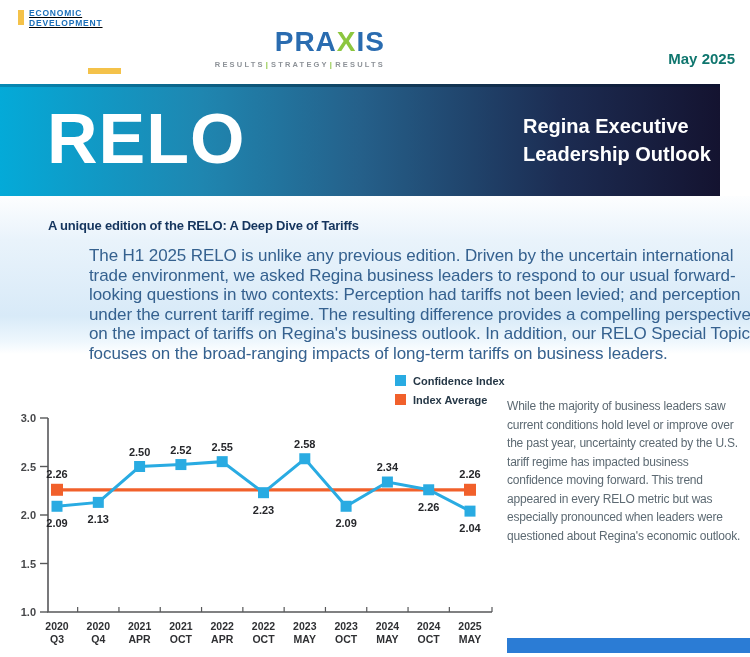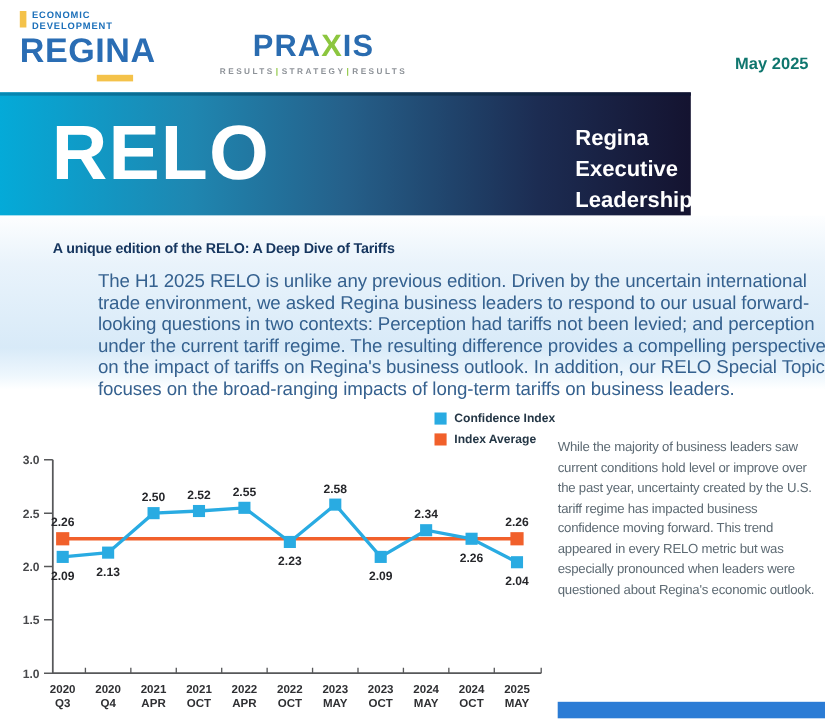--- a/index.html
+++ b/index.html
@@ -1,38 +1,38 @@
 <!DOCTYPE html>
 <html><head>
 <meta charset="utf-8">
 <style>
   * { margin:0; padding:0; box-sizing:border-box; }
   html,body { width:750px; height:657px; background:#fff; font-family:"Liberation Sans", sans-serif; }
   #page { position:relative; width:750px; height:657px; background:#fff; overflow:hidden; }
 
   
   .header { position:absolute; top:0; left:0; width:750px; height:84px; background:#fff; }
-  .regina-logo { position:absolute; left:18px; top:9px; width:150px; }
+  .regina-logo { position:absolute; left:18px; top:9px; width:150px;text-decoration:underline; }
   .ed-row { display:flex; align-items:flex-start; }
   .ed-block { width:6px; height:15px; background:#f4c24a; margin-right:5px; margin-top:1px; }
   .ed-text { font-size:8.5px; font-weight:bold; letter-spacing:.8px; color:#1c70ba; line-height:9.5px; }
   .regina-word { font-size:31px; font-weight:800; color:#2a6db4; letter-spacing:.5px; line-height:34px; margin-top:1px; }
   .regina-underline { position:absolute; left:70px; top:59px; width:33px; height:6px; background:#f4c24a; }
 
-  .praxis-logo { position:absolute; left:185px; top:27px; width:200px; text-align:center; }
+  .praxis-logo { position:absolute; left:185px; top:27px; width:200px; text-align:right; }
   .praxis-word { font-size:28px; font-weight:800; letter-spacing:1px; line-height:30px; }
   .praxis-blue { color:#2a6cb0; }
   .praxis-green { color:#8cc63f; }
   .praxis-tagline { margin-top:3px; font-size:7.5px; letter-spacing:2.2px; color:#8d9298; font-weight:bold; white-space:nowrap; }
   .praxis-sep { color:#8cc63f; padding:0 1px; }
 
   .issue-date { position:absolute; right:15px; top:50px; font-size:15px; font-weight:bold; color:#0f766e; }
 
   
-  .banner { position:absolute; top:84px; left:0; width:628px; height:112px;
+  .banner { position:absolute; top:84px; left:0; width:720px; height:112px;
             background:linear-gradient(90deg,#04aad8 0%,#1f86b0 28%,#25608a 50%,#1c2c52 78%,#141330 100%);text-decoration:underline; }
   .banner-topline { position:absolute; top:0; left:0; right:0; height:3px;
             background:linear-gradient(90deg,#0689b4 0%,#123a58 55%,#0e1230 100%); }
   .banner-title { position:absolute; left:47px; top:13px; color:#fff; font-size:70px; font-weight:800; letter-spacing:1px; line-height:84px; }
   .banner-subtitle { position:absolute; left:523px; top:28px; color:#fff; font-size:20px; font-weight:600; line-height:28px; }
 
   
   .intro { position:absolute; top:196px; left:0; width:750px; height:158px;
            background:linear-gradient(180deg,#fdfeff 0%,#e9f3fb 28%,#d8eaf8 76%,#eef7fd 92%,#ffffff 100%); }
   .intro-heading { position:absolute; left:48px; top:22px; font-size:13px; font-weight:bold; color:#15355e; letter-spacing:-.2px;text-align:center; }
@@ -62,21 +62,20 @@
 
   <div class="header">
     <div class="regina-logo">
       <div class="ed-row">
         <div class="ed-block"></div>
         <div class="ed-text">
           <div>ECONOMIC</div>
           <div>DEVELOPMENT</div>
         </div>
       </div>
-      <div class="regina-word">REGINA</div>
       <div class="regina-underline"></div>
     </div>
 
     <div class="praxis-logo">
       <div class="praxis-word"><span class="praxis-blue">PRA</span><span class="praxis-green">X</span><span class="praxis-blue">IS</span></div>
       <div class="praxis-tagline"><span>RESULTS</span><span class="praxis-sep">|</span><span>STRATEGY</span><span class="praxis-sep">|</span><span>RESULTS</span></div>
     </div>
 
     <div class="issue-date">May 2025</div>
   </div>

